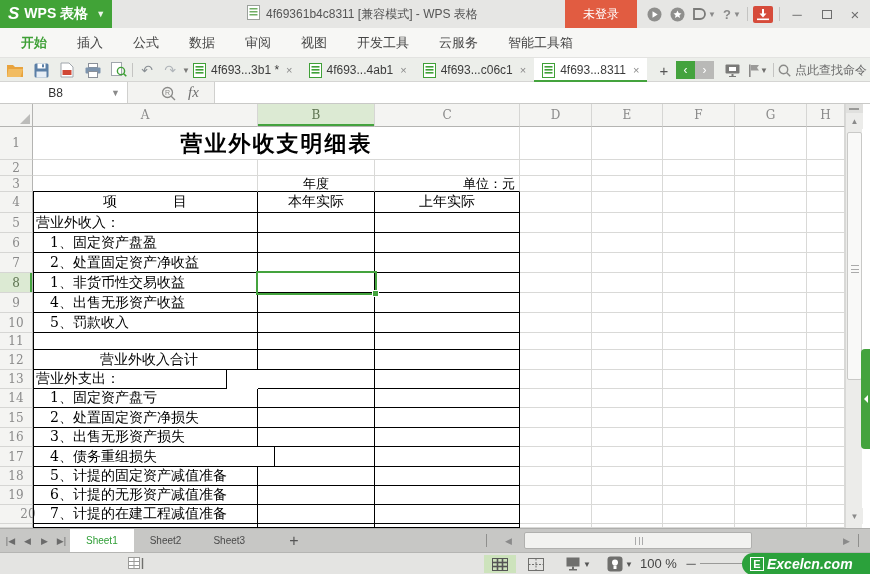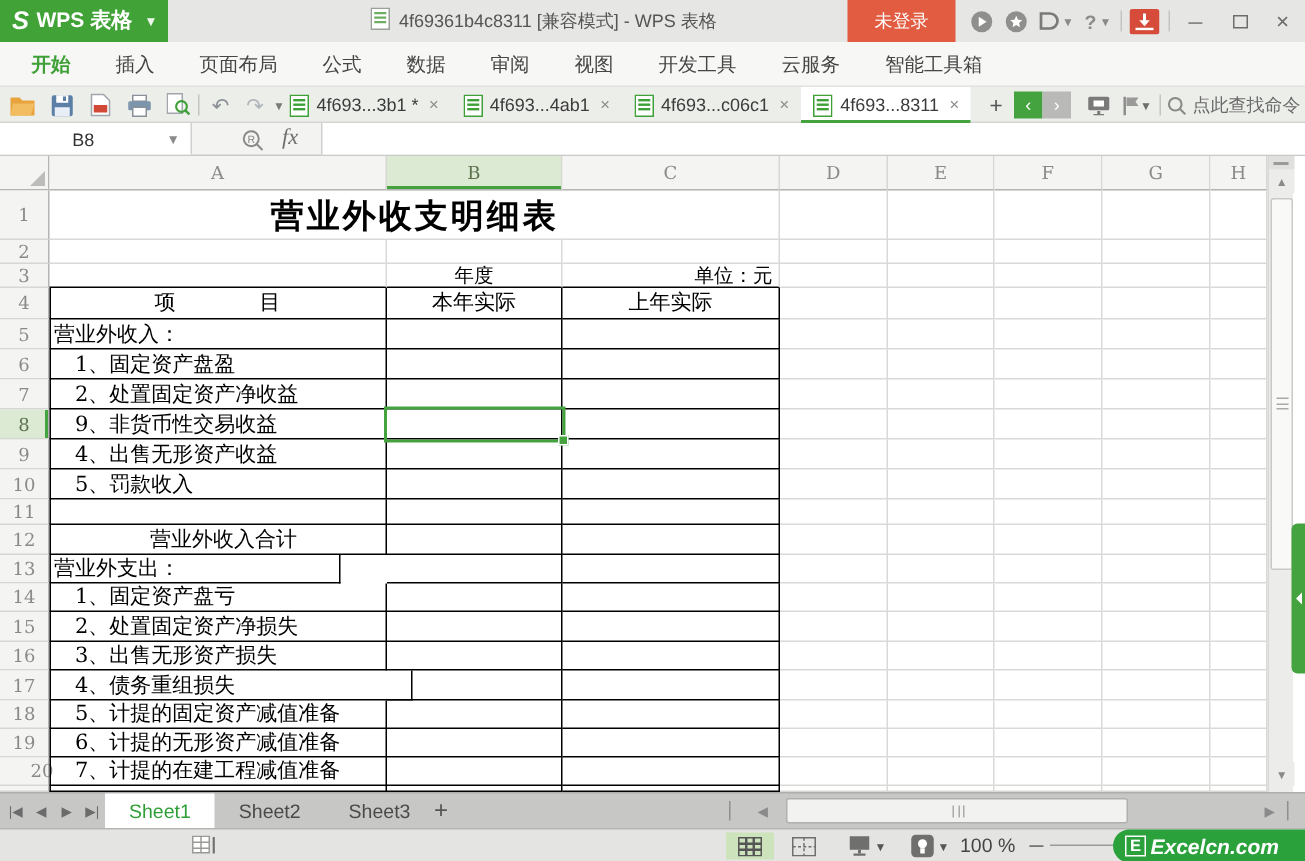--- a/index.html
+++ b/index.html
@@ -75,21 +75,21 @@
   #vthumb .grip { position:absolute; left:3px; top:132px; width:8px; height:8px; border-top:1px solid #aaa; border-bottom:1px solid #aaa; }
   #vthumb .grip::after { content:""; position:absolute; left:0; top:3px; width:8px; height:1px; background:#aaa; }
   #side-tab { position:absolute; left:861px; top:245px; width:9px; height:100px; background:#44a33e; border-radius:4px 0 0 4px; display:flex; align-items:center; justify-content:center; }
   #side-tab .arr { width:0; height:0; border-top:4px solid transparent; border-bottom:4px solid transparent; border-right:4px solid #fff; }
 
   
   #sheetbar { position:absolute; left:0; top:528px; width:870px; height:24px; background:#c7c7c5; border-top:1px solid #aeaeac; }
   #sheet-nav { position:absolute; left:4px; top:0; height:23px; display:flex; align-items:center; gap:4px; color:#6b6b6b; font-size:9px; }
   #sheet-nav .nav-b { width:13px; text-align:center; background:none; border:none; color:#6b6b6b; font-size:9px; }
   #sheet-tabs { position:absolute; left:70px; top:0; height:23px; display:flex; }
-  .sheet-tab { height:23px; padding:0 16px; display:flex; align-items:center; font-size:13px; color:#4a4a4a; }
+  .sheet-tab { height:23px; padding:0 16px; display:flex; align-items:center; font-size:10px; color:#4a4a4a; }
   .sheet-tab.active { background:#fff; color:#2f9e36; }
   #add-sheet { position:absolute; left:284px; top:0; width:20px; height:23px; background:none; border:none; color:#555; font-size:16px; }
   #hscroll { position:absolute; left:480px; top:0; width:386px; height:23px; }
   .hbar { position:absolute; top:5px; width:1px; height:13px; background:#8f8f8d; }
   #hthumb { position:absolute; left:44px; top:3px; width:228px; height:17px; background:#f2f2f0; border:1px solid #b0b0ae; border-radius:2px; }
   #hthumb .grip { position:absolute; left:110px; top:4px; width:8px; height:8px; border-left:1px solid #aaa; border-right:1px solid #aaa; }
   #hthumb .grip::after { content:""; position:absolute; left:3px; top:0; width:1px; height:8px; background:#aaa; }
 
   
   #statusbar { position:absolute; left:0; top:552px; width:870px; height:22px; background:#e4e4e2; border-top:1px solid #b5b5b3; }
@@ -158,21 +158,20 @@
     <button class="win-btn" style="left:784px">─</button>
     <button class="win-btn" style="left:814px">
         <span class="max-box"></span>
       </button>
     <button class="win-btn" style="left:842px;font-size:15px">×</button>
   </div>
 
   <div id="menubar">
       <div class="menu-tab active">开始</div>
       <div class="menu-tab">插入</div>
-      <div class="menu-tab">页面布局</div>
       <div class="menu-tab">公式</div>
       <div class="menu-tab">数据</div>
       <div class="menu-tab">审阅</div>
       <div class="menu-tab">视图</div>
       <div class="menu-tab">开发工具</div>
       <div class="menu-tab">云服务</div>
       <div class="menu-tab">智能工具箱</div>
     </div>
 
   <div id="toolbar">
@@ -387,21 +386,21 @@
         <div class="cell" style="left: 735px; top: 129px; width: 72px; height: 20px;"></div>
         <div class="cell" style="left: 807px; top: 129px; width: 38px; height: 20px;"></div>
         <div class="cell brk bbk ind-item" style="left: 33px; top: 149px; width: 225px; height: 20px;">2、处置固定资产净收益</div>
         <div class="cell brk bbk" style="left: 258px; top: 149px; width: 117px; height: 20px;"></div>
         <div class="cell brk bbk" style="left: 375px; top: 149px; width: 145px; height: 20px;"></div>
         <div class="cell" style="left: 520px; top: 149px; width: 72px; height: 20px;"></div>
         <div class="cell" style="left: 592px; top: 149px; width: 71px; height: 20px;"></div>
         <div class="cell" style="left: 663px; top: 149px; width: 72px; height: 20px;"></div>
         <div class="cell" style="left: 735px; top: 149px; width: 72px; height: 20px;"></div>
         <div class="cell" style="left: 807px; top: 149px; width: 38px; height: 20px;"></div>
-        <div class="cell brk bbk ind-item" style="left: 33px; top: 169px; width: 225px; height: 20px;">9、非货币性交易收益</div>
+        <div class="cell brk bbk ind-item" style="left: 33px; top: 169px; width: 225px; height: 20px;">1、非货币性交易收益</div>
         <div class="cell brk bbk" style="left: 258px; top: 169px; width: 117px; height: 20px;"></div>
         <div class="cell brk bbk" style="left: 375px; top: 169px; width: 145px; height: 20px;"></div>
         <div class="cell" style="left: 520px; top: 169px; width: 72px; height: 20px;"></div>
         <div class="cell" style="left: 592px; top: 169px; width: 71px; height: 20px;"></div>
         <div class="cell" style="left: 663px; top: 169px; width: 72px; height: 20px;"></div>
         <div class="cell" style="left: 735px; top: 169px; width: 72px; height: 20px;"></div>
         <div class="cell" style="left: 807px; top: 169px; width: 38px; height: 20px;"></div>
         <div class="cell brk bbk ind-item" style="left: 33px; top: 189px; width: 225px; height: 20px;">4、出售无形资产收益</div>
         <div class="cell brk bbk" style="left: 258px; top: 189px; width: 117px; height: 20px;"></div>
         <div class="cell brk bbk" style="left: 375px; top: 189px; width: 145px; height: 20px;"></div>

